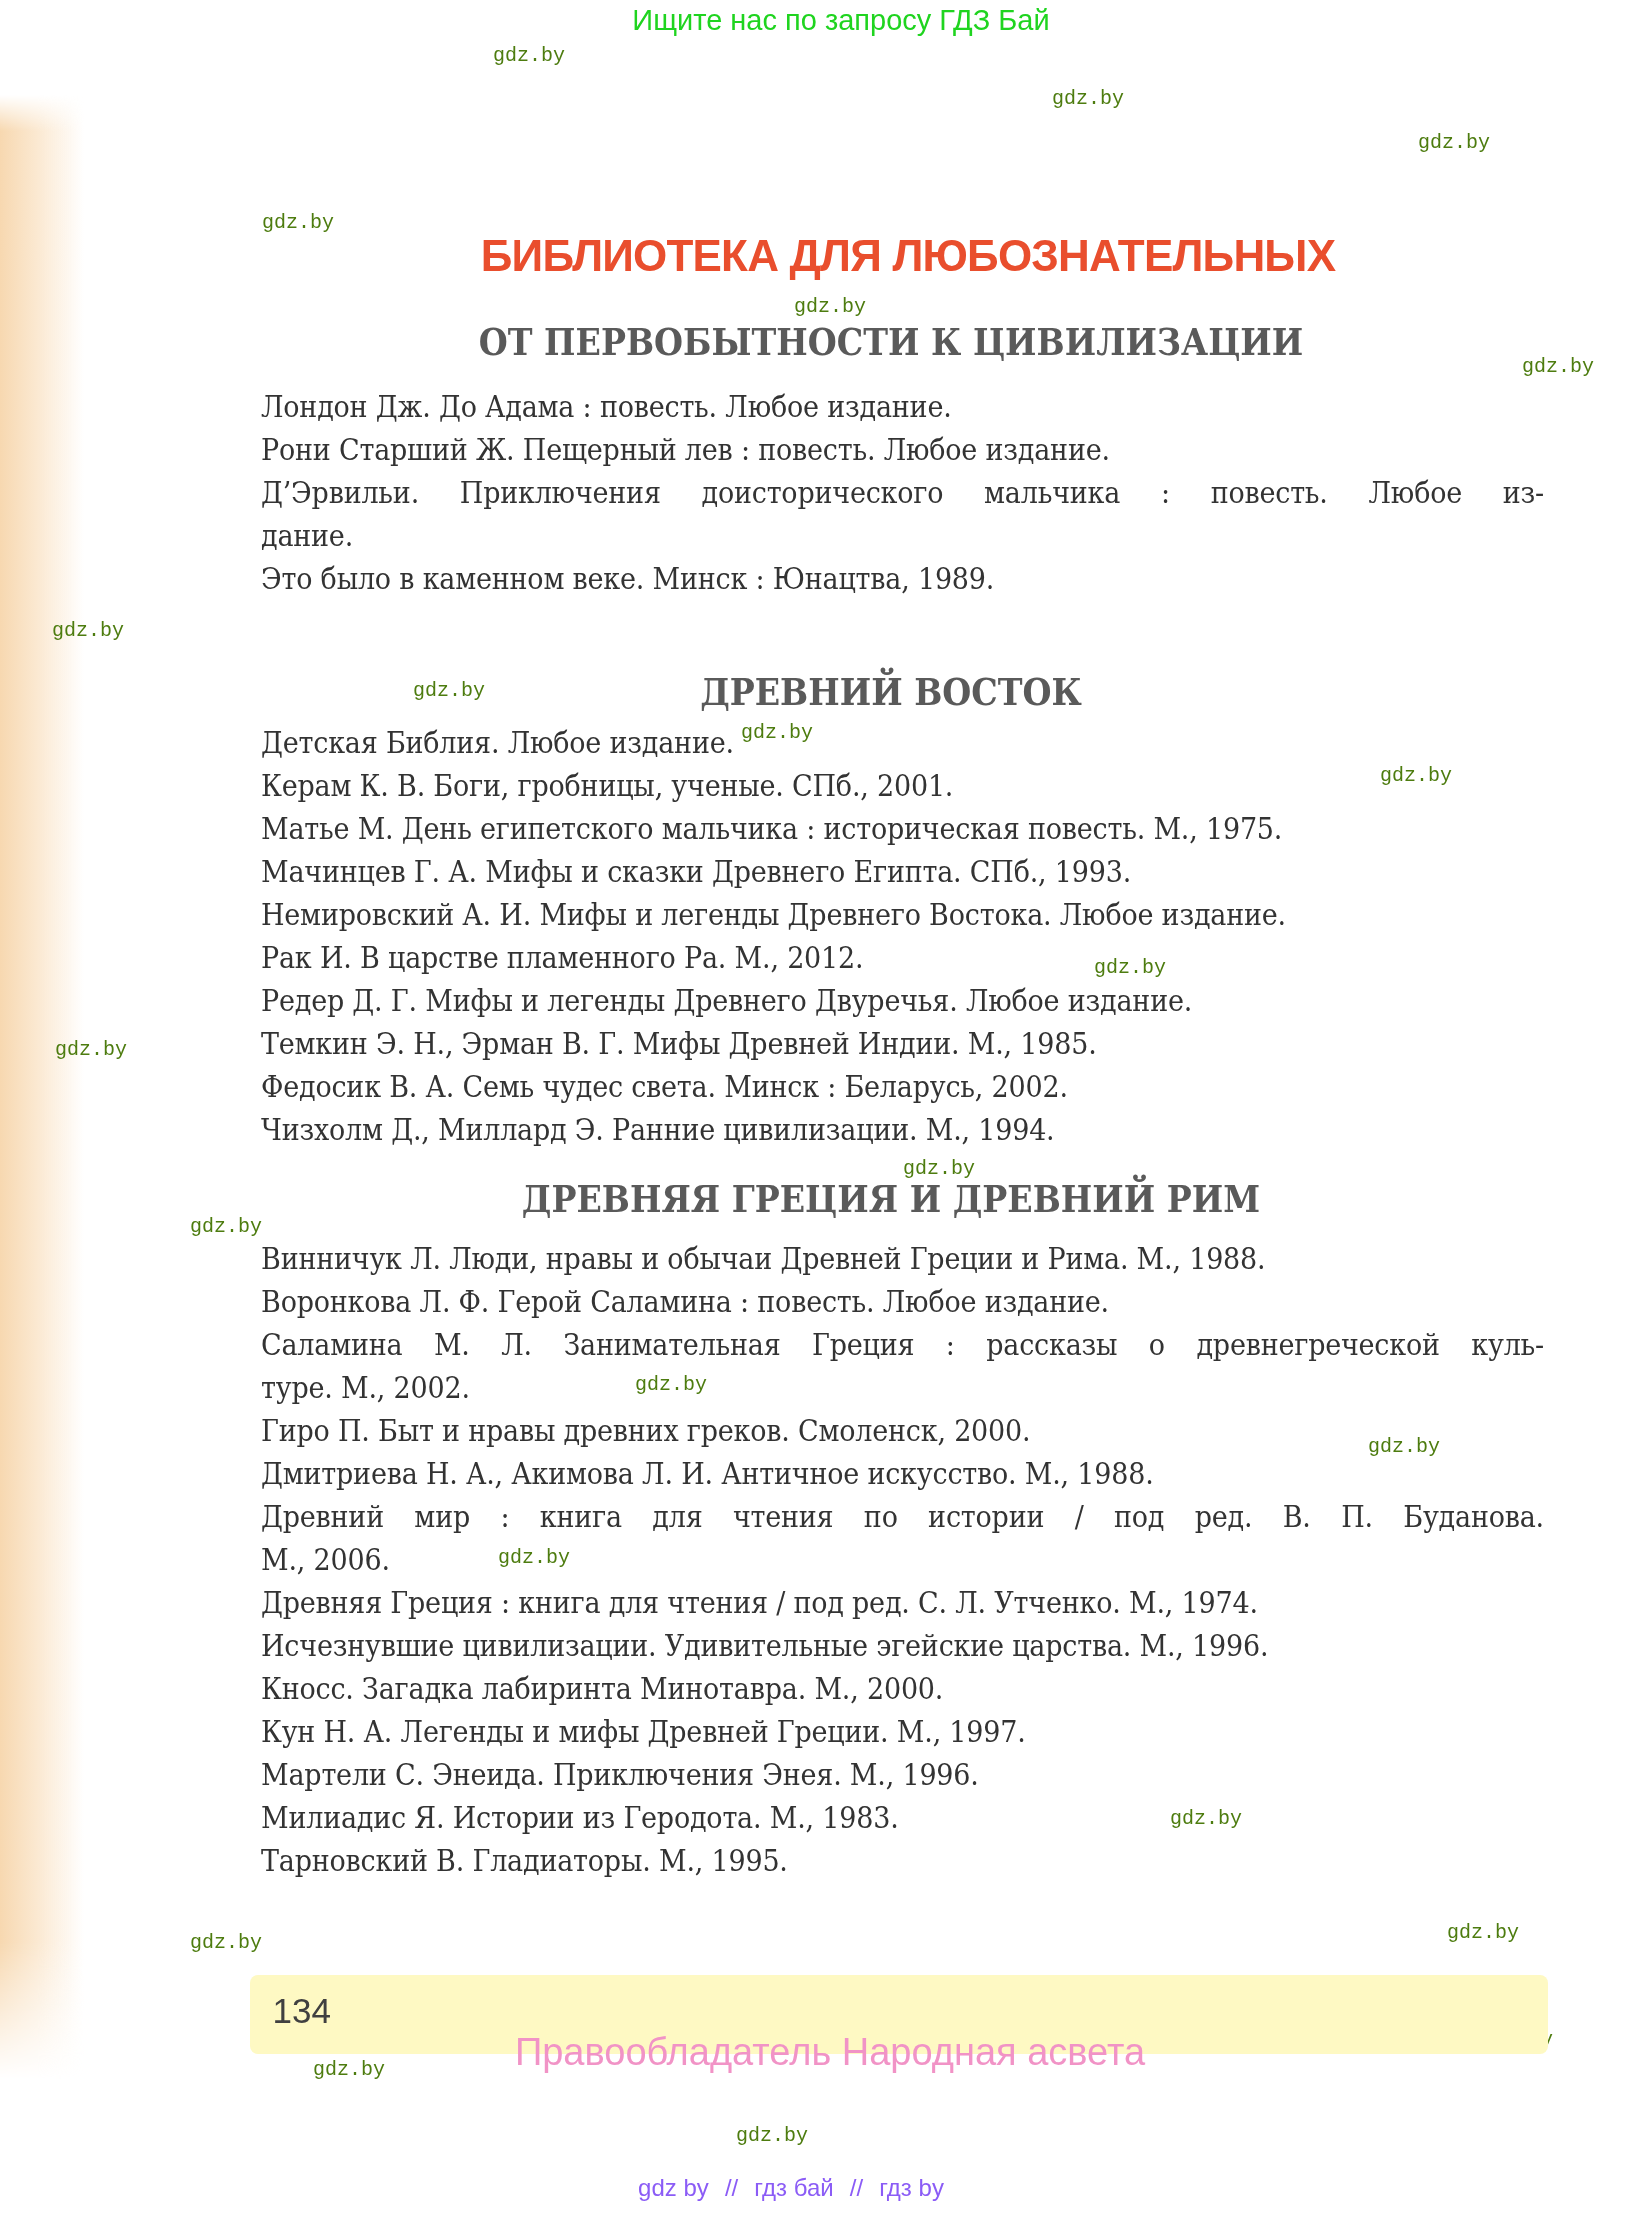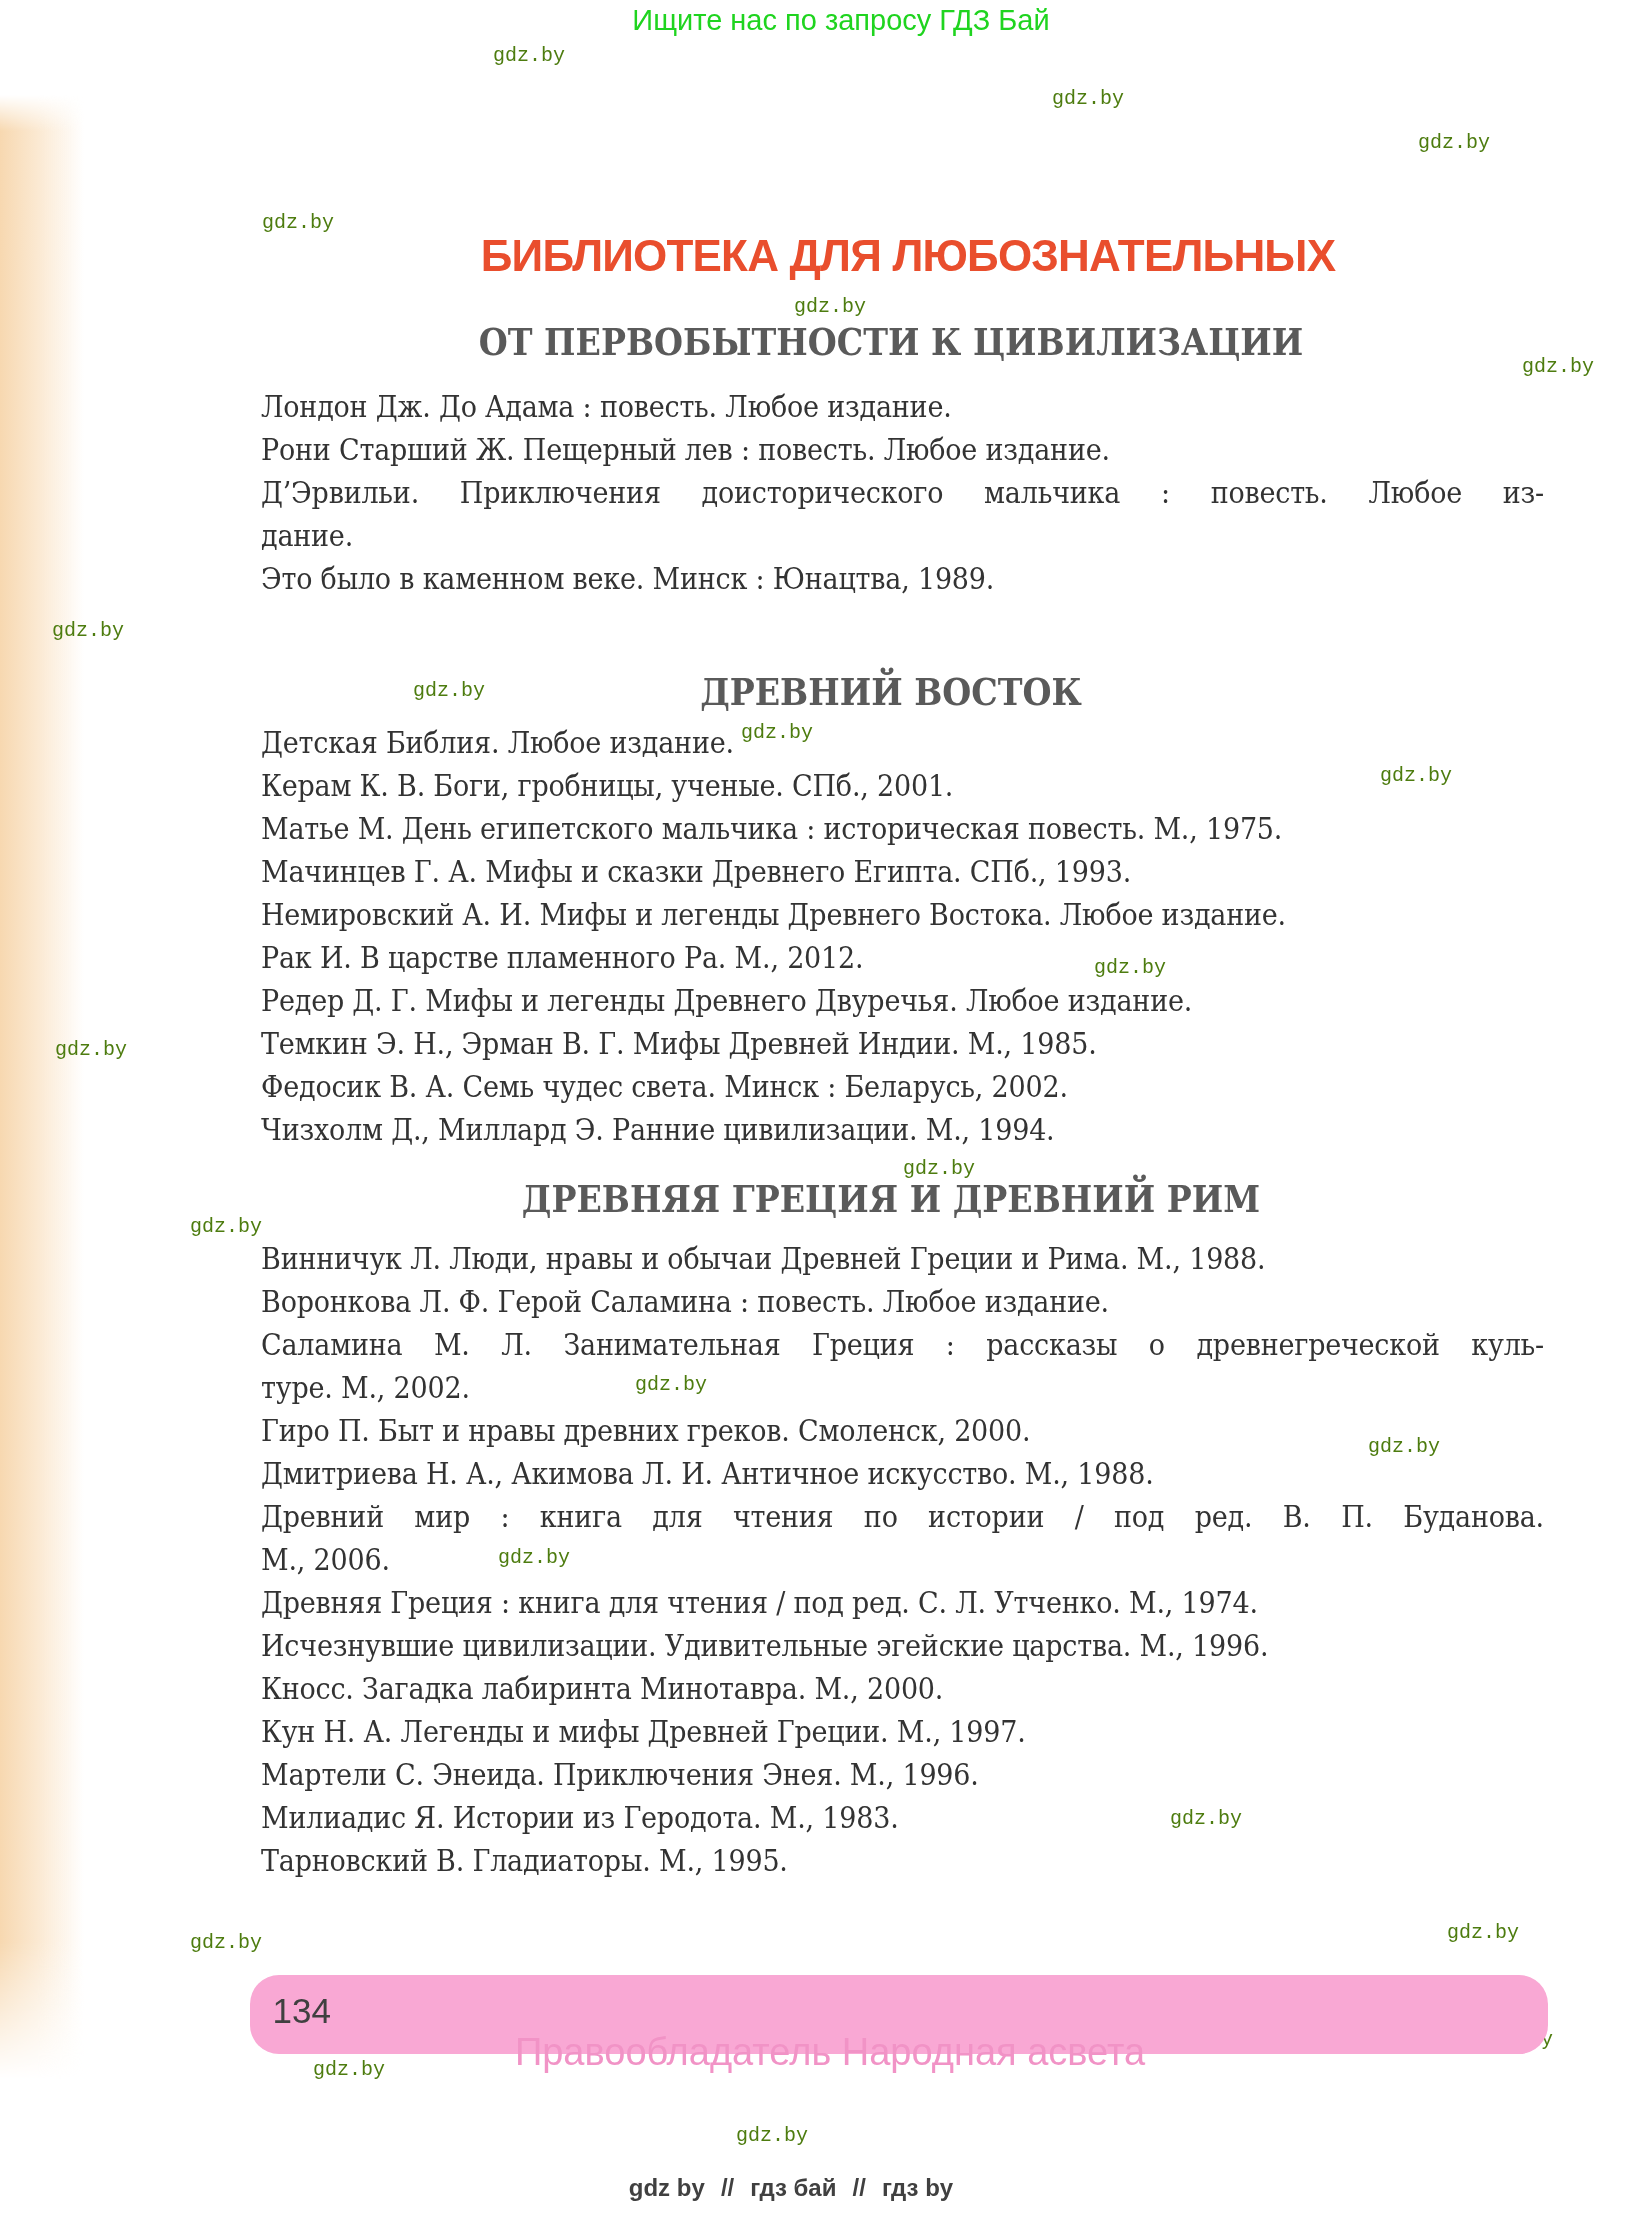--- a/index.html
+++ b/index.html
@@ -42,33 +42,33 @@
     height:43px; line-height:43px; font-size:30px; color:#333333;
     font-family:"DejaVu Serif","Liberation Serif",serif;
     font-stretch:condensed; letter-spacing:-0.2px;
     white-space:nowrap; text-align:left;margin-left:23px;
   }
   .bib-line.just {
     white-space:normal; text-align:justify; text-align-last:justify;
   }
   #page-number-box {
     position:absolute; left:250px; top:1975px; width:1298px; height:79px;
-    background:#f9a8d4; border-radius:29px;
+    background:#fef9c3; border-radius:8px;
   }
   #page-number {
     position:absolute; left:22.6px; top:16px;
     font-size:35px; color:#404040; font-family:"Liberation Sans",sans-serif;
   }
   #copyright-line {
     position:absolute; top:2031px; left:0; width:1660px;
     text-align:center; font-size:38px; color:#f193c6;
   }
   #footer-links {
     position:absolute; top:2174px; left:0; width:1582px;
-    text-align:center; font-size:24px; color:#404040;font-weight:bold;
+    text-align:center; font-size:24px; color:#8b5cf6;
   }
   #footer-links .footer-link { margin:0 4.8px; cursor:pointer; }
   #footer-links .footer-separator { margin:0 11.3px; }
 </style>
 </head>
 <body>
 
 <div id="left-strip"></div>
 
 <div id="green-banner">Ищите нас по запросу ГДЗ Бай</div>

